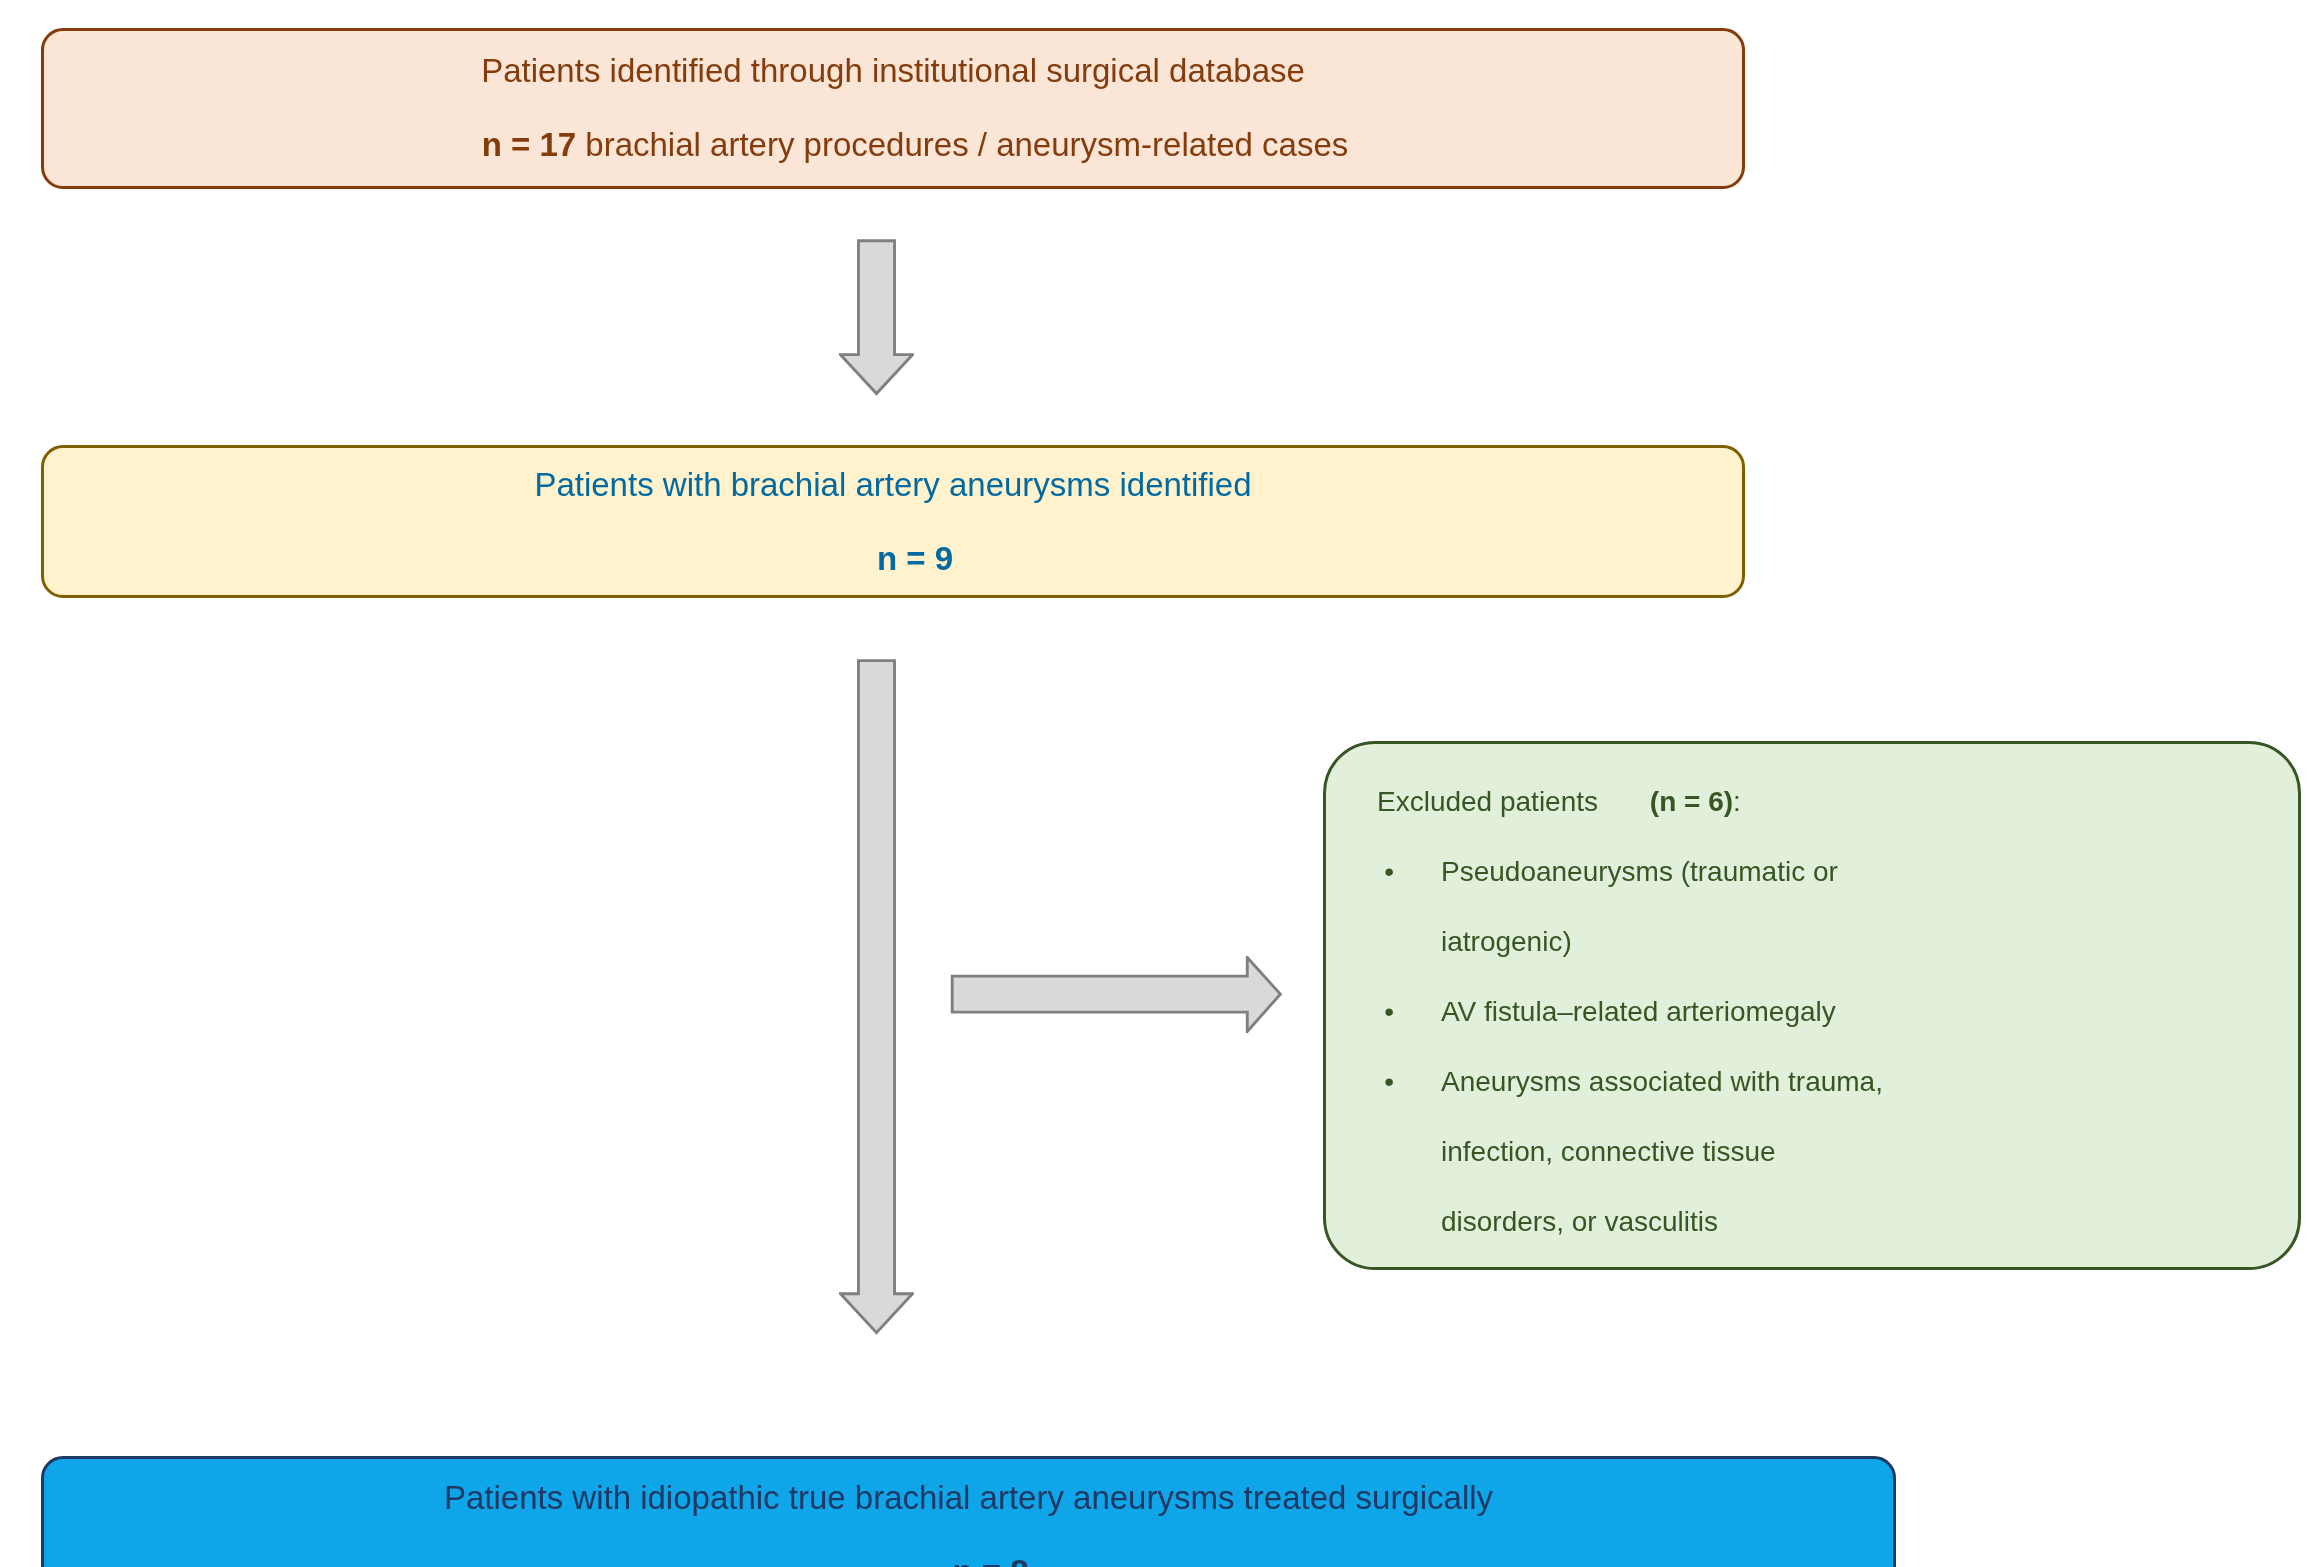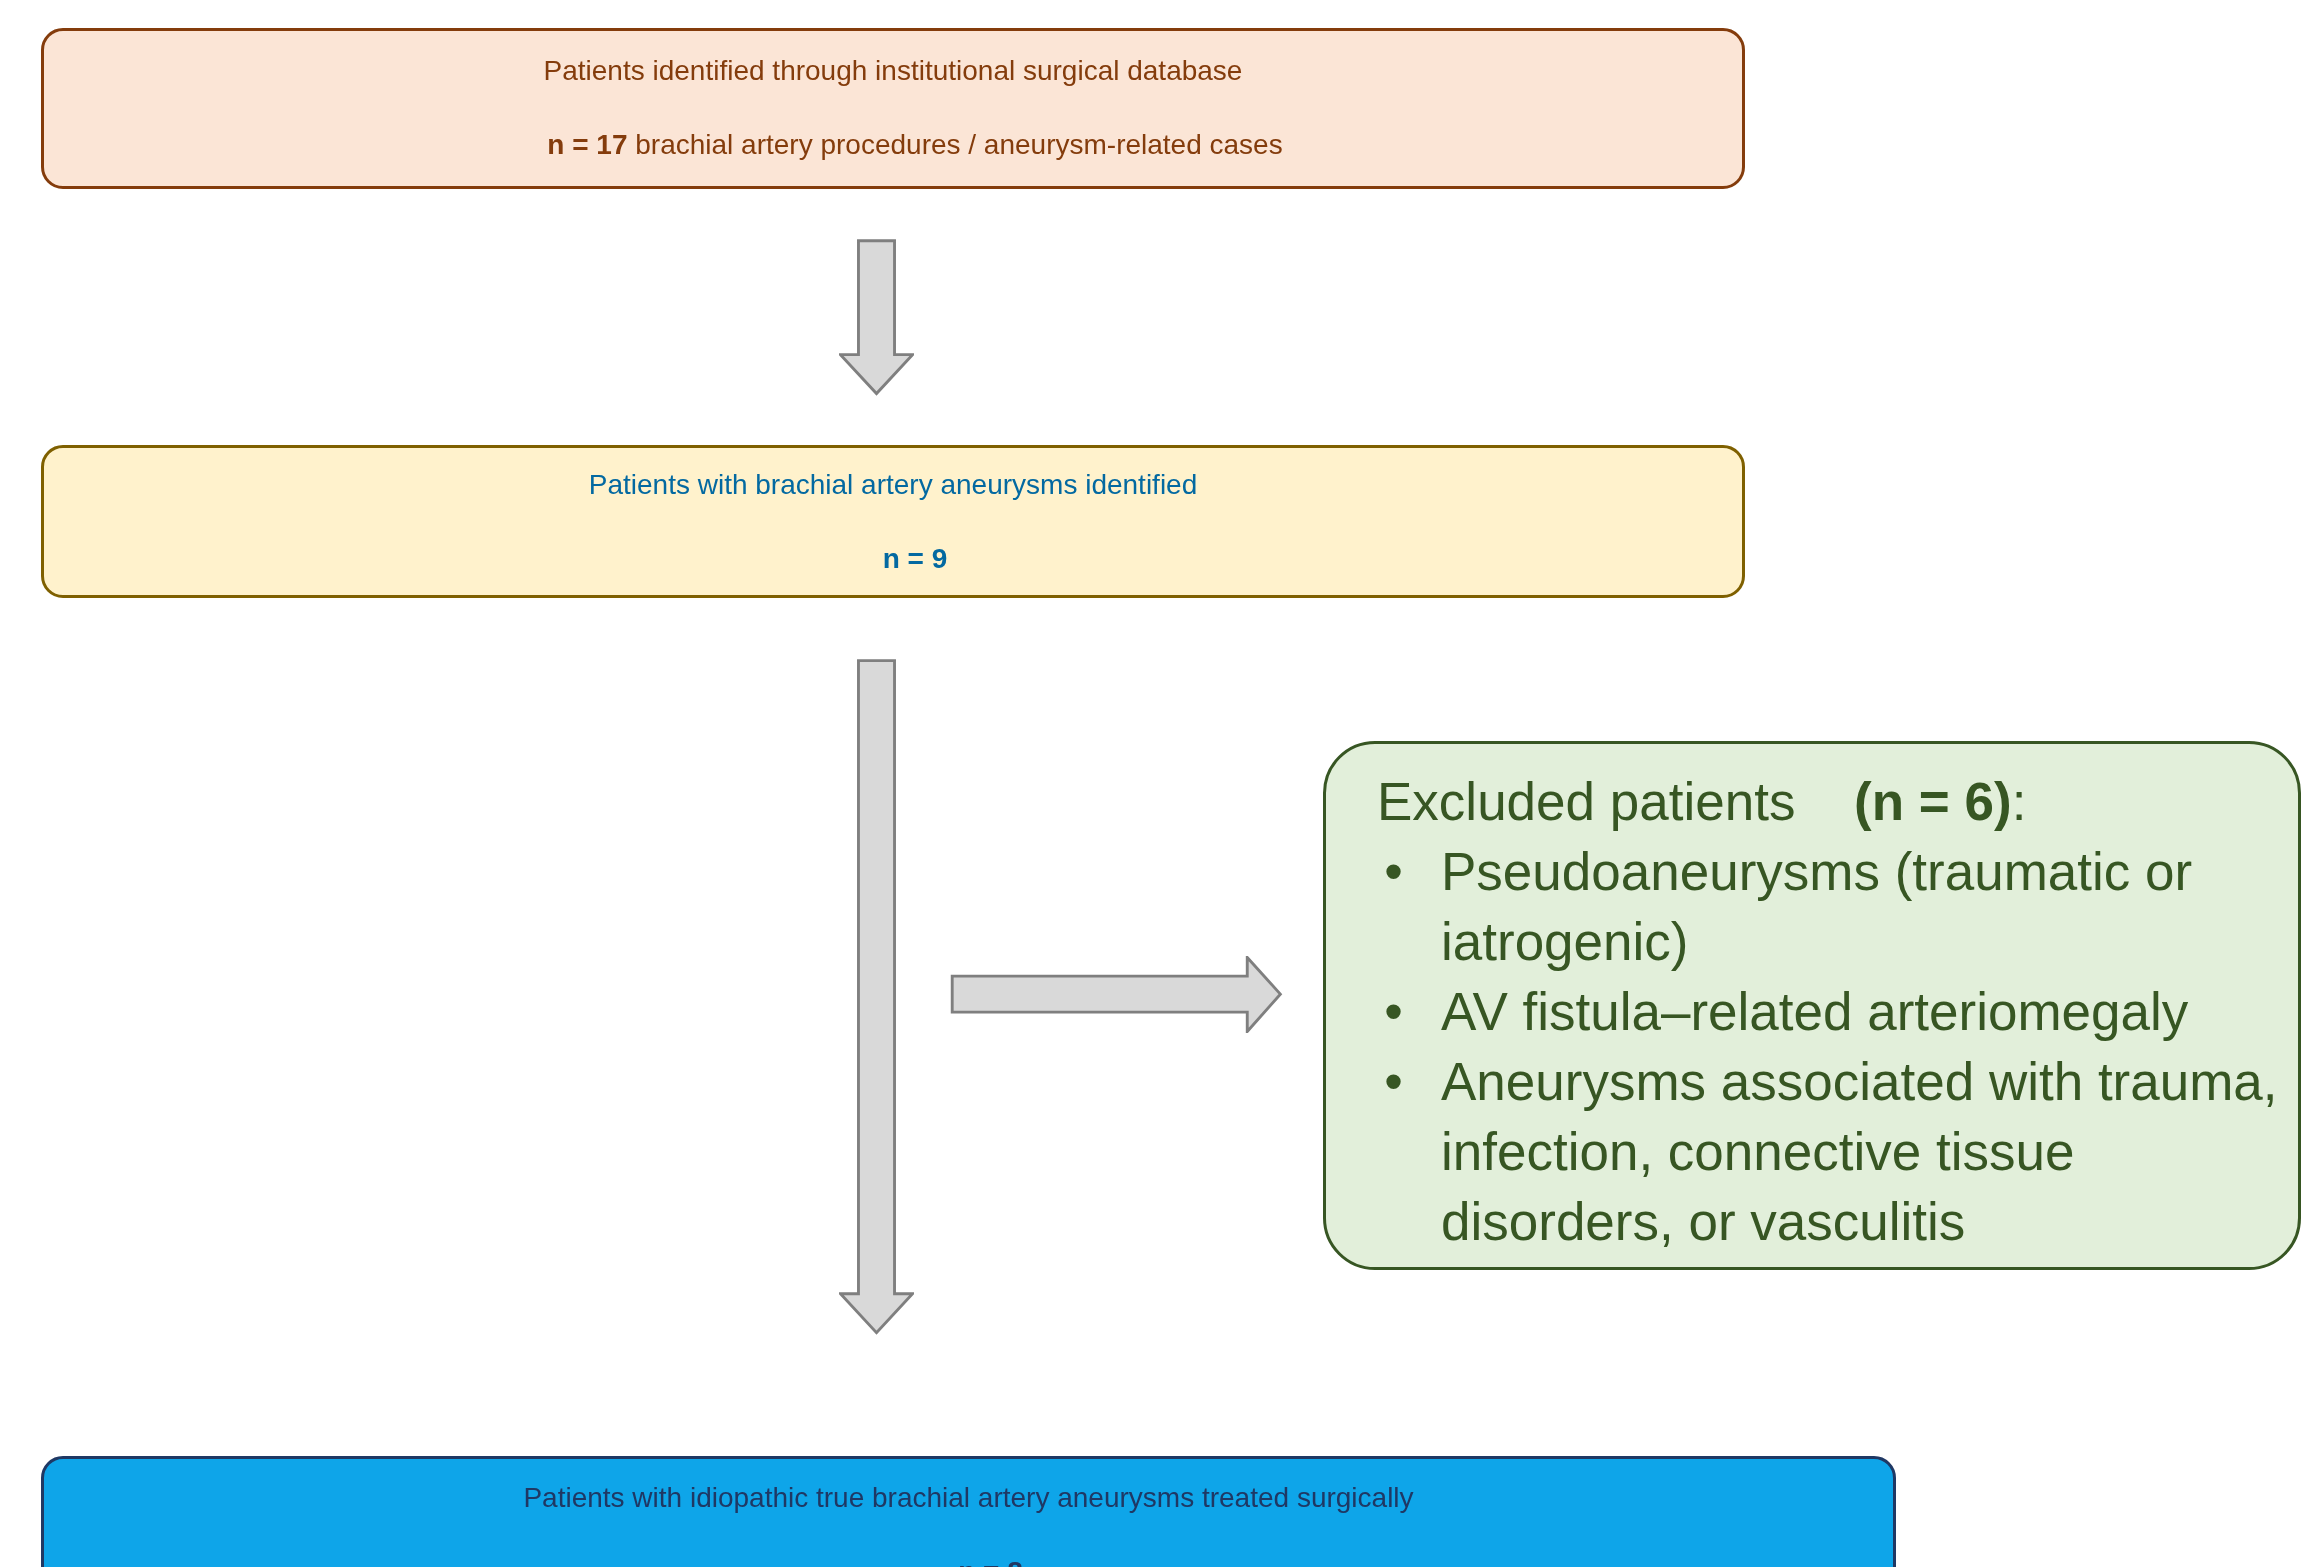--- a/index.html
+++ b/index.html
@@ -12,21 +12,21 @@
     overflow: hidden;
   }
   .flow-box {
     position: absolute;
     box-sizing: border-box;
     border-radius: 22px;
     display: flex;
     flex-direction: column;
     justify-content: center;
     text-align: center;
-    font-size: 28px;
+    font-size: 33px;
     line-height: 74px;
   }
   .flow-box .line { white-space: nowrap; }
   .bold { font-weight: 700; margin-left: 44px; }
 
   #source-box {
     left: 41px; top: 27.5px; width: 1704px; height: 161px;
     background: #FBE5D6;
     border: 3.6px solid #843C0C;
     color: #843C0C;
@@ -44,21 +44,21 @@
     color: #1F3864;
   }
   #excluded-box {
     left: 1323px; top: 741px; width: 978px; height: 529px;
     background: #E2EFDA;
     border: 3.6px solid #375623;
     color: #375623;
     border-radius: 52px;
     position: absolute;
     box-sizing: border-box;
-    font-size: 53px;
+    font-size: 28px;
     line-height: 70px;
     padding: 23px 29px 0 51px;
     text-align: left;
   }
   #excluded-box .ex-title { white-space: nowrap; }
   .bullet-row {
     display: flex;
     align-items: flex-start;
   }
   .bullet-marker {

